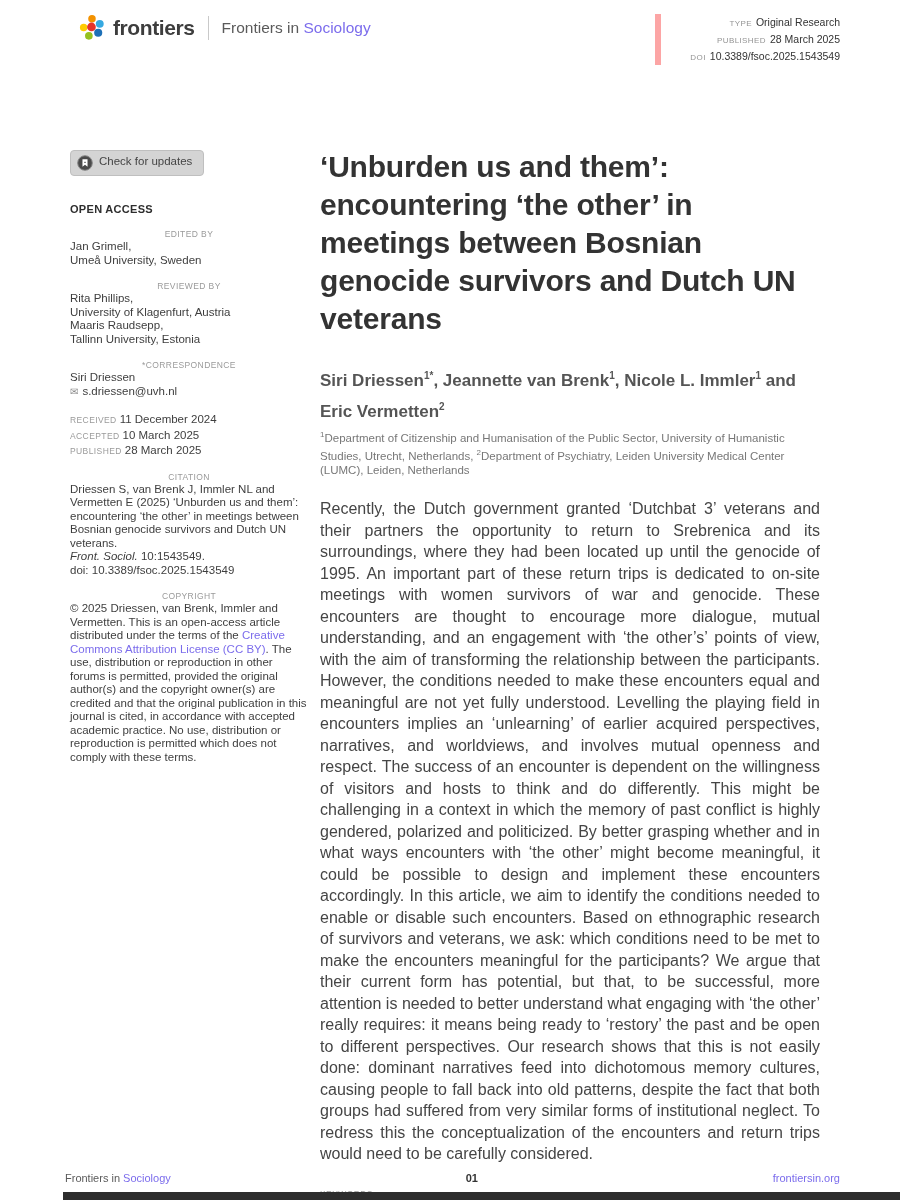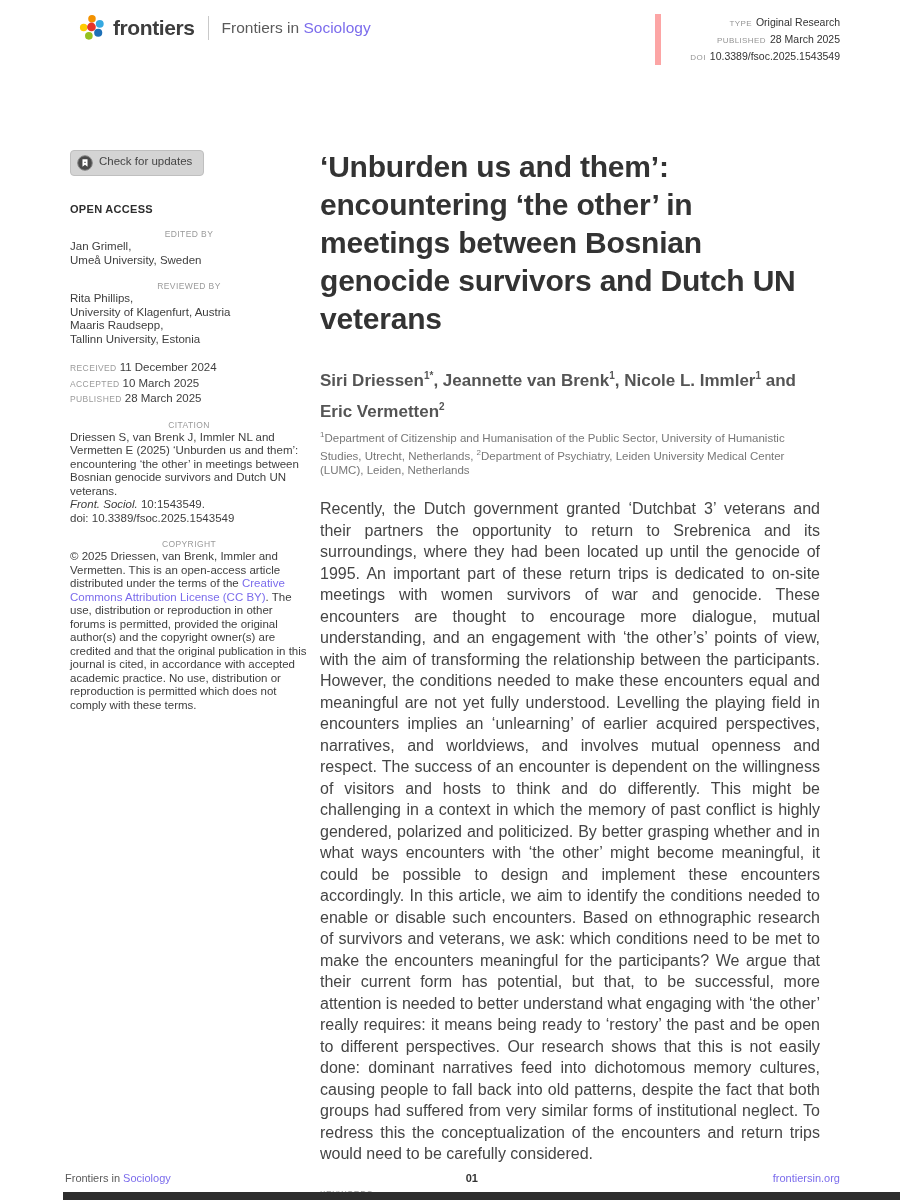--- a/index.html
+++ b/index.html
@@ -113,20 +113,28 @@
     </div>
 
     <div class="side-section">
       <div class="side-label">REVIEWED BY</div>
       <div class="side-text">Rita Phillips,</div>
       <div class="side-text">University of Klagenfurt, Austria</div>
       <div class="side-text">Maaris Raudsepp,</div>
       <div class="side-text">Tallinn University, Estonia</div>
     </div>
 
+    <div class="side-section">
+      <div class="side-label">*CORRESPONDENCE</div>
+      <div class="side-text">Siri Driessen</div>
+      <div class="email-row">
+        <span class="envelope">✉</span>
+        <span class="side-text">s.driessen@uvh.nl</span>
+      </div>
+    </div>
 
     <div class="side-section">
       <div class="date-row">
         <span class="side-label">RECEIVED</span><span class="side-text">11 December 2024</span>
       </div>
       <div class="date-row">
         <span class="side-label">ACCEPTED</span><span class="side-text">10 March 2025</span>
       </div>
       <div class="date-row">
         <span class="side-label">PUBLISHED</span><span class="side-text">28 March 2025</span>

